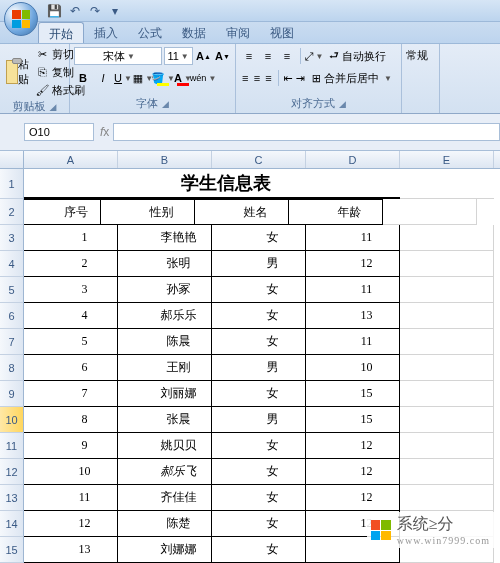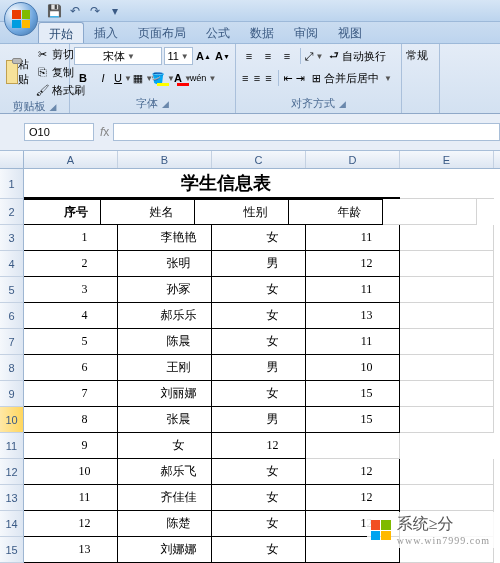--- a/index.html
+++ b/index.html
@@ -169,21 +169,20 @@
     <span class="qat-item">💾</span>
     <span class="qat-item">↶</span>
     <span class="qat-item">↷</span>
     <span class="qat-item">▾</span>
   </div>
 </div>
 
 <div class="ribbon-tabs">
   <div class="ribbon-tab active">开始</div>
   <div class="ribbon-tab">插入</div>
-  <div class="ribbon-tab">页面布局</div>
   <div class="ribbon-tab">公式</div>
   <div class="ribbon-tab">数据</div>
   <div class="ribbon-tab">审阅</div>
   <div class="ribbon-tab">视图</div>
 </div>
 
 <div class="ribbon-body">
 
   <div class="ribbon-group clipboard-grp">
     <div class="clipboard-top">
@@ -320,23 +319,23 @@
     <div class="col-h col-E">E</div>
   </div>
   <div class="rows" id="rows-container">
       <div class="row r1">
         <div class="row-h">1</div>
         <div class="cell title-cell">学生信息表</div>
         <div class="cell col-E" style="width: 94px; border-bottom: 1px solid rgb(212, 212, 212);"></div>
       </div>
       <div class="row r2 tbl">
         <div class="row-h">2</div>
-        <div class="cell hdr-cell col-A" style="width: 77px; border-top: 1px solid rgb(0, 0, 0); font-weight: bold;">序号</div>
+        <div class="cell hdr-cell col-A" style="width: 77px; border-top: 1px solid rgb(0, 0, 0);">序号</div>
+        <div class="cell hdr-cell col-C" style="width: 94px; border-top: 1px solid rgb(0, 0, 0);">性别</div>
         <div class="cell hdr-cell col-B" style="width: 94px; border-top: 1px solid rgb(0, 0, 0);">姓名</div>
-        <div class="cell hdr-cell col-C" style="width: 94px; border-top: 1px solid rgb(0, 0, 0);">性别</div>
         <div class="cell hdr-cell col-D" style="width: 94px; border-top: 1px solid rgb(0, 0, 0);">年龄</div>
         <div class="e-cell"></div>
       </div>
       <div class="row rn tbl">
         <div class="row-h">3</div>
         <div class="cell col-A" style="width: 94px;">1</div>
         <div class="cell col-B" style="width: 94px;">李艳艳</div>
         <div class="cell col-C" style="width: 94px;">女</div>
         <div class="cell col-D" style="width: 94px;">11</div>
         <div class="e-cell"></div>
@@ -393,28 +392,29 @@
         <div class="row-h sel">10</div>
         <div class="cell col-A" style="width: 94px;">8</div>
         <div class="cell col-B" style="width: 94px;">张晨</div>
         <div class="cell col-C" style="width: 94px;">男</div>
         <div class="cell col-D" style="width: 94px;">15</div>
         <div class="e-cell"></div>
       </div>
       <div class="row rn tbl">
         <div class="row-h">11</div>
         <div class="cell col-A" style="width: 94px;">9</div>
+        <div class="cell col-B" style="width: 94px;">姚贝贝</div>
         <div class="cell col-C" style="width: 94px;">女</div>
         <div class="cell col-D" style="width: 94px;">12</div>
         <div class="e-cell"></div>
       </div>
       <div class="row rn tbl">
         <div class="row-h">12</div>
         <div class="cell col-A" style="width: 94px;">10</div>
-        <div class="cell col-B" style="width: 94px;">郝乐飞</div>
+        <div class="cell col-B" style="width: 94px; font-style: italic;">郝乐飞</div>
         <div class="cell col-C" style="width: 94px;">女</div>
         <div class="cell col-D" style="width: 94px;">12</div>
         <div class="e-cell"></div>
       </div>
       <div class="row rn tbl">
         <div class="row-h">13</div>
         <div class="cell col-A" style="width: 94px;">11</div>
         <div class="cell col-B" style="width: 94px;">齐佳佳</div>
         <div class="cell col-C" style="width: 94px;">女</div>
         <div class="cell col-D" style="width: 94px;">12</div>

